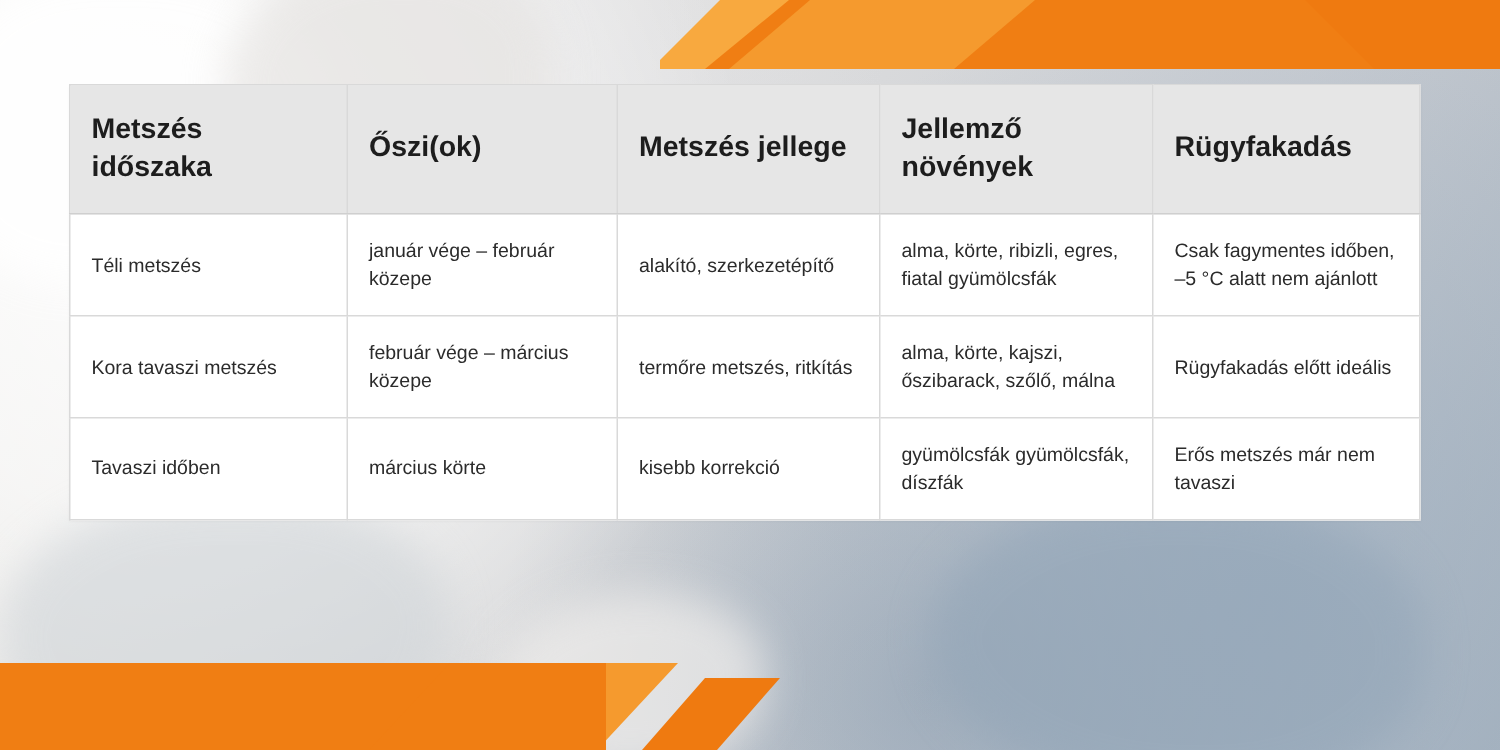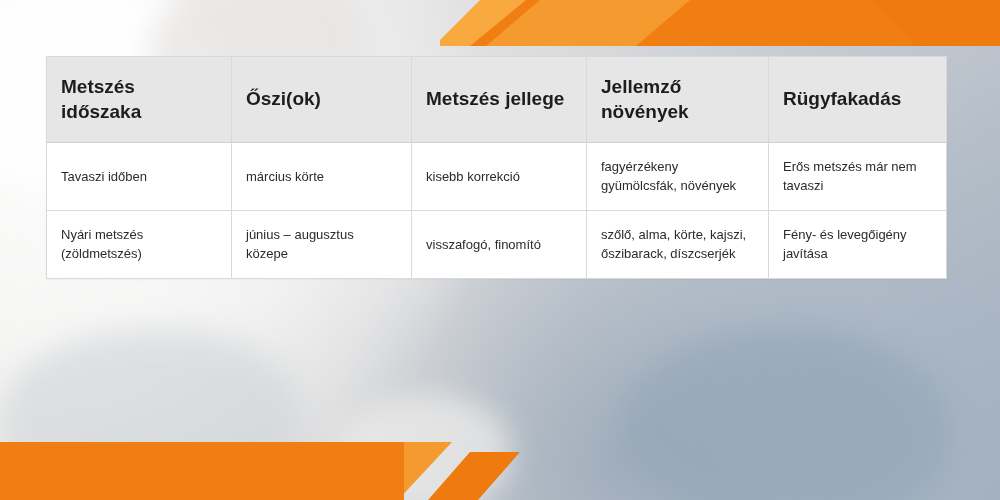--- a/index.html
+++ b/index.html
@@ -147,30 +147,37 @@
         <tr>
           <th>Metszés időszaka</th>
           <th>Őszi(ok)</th>
           <th>Metszés jellege</th>
           <th>Jellemző növények</th>
           <th>Rügyfakadás</th>
         </tr>
       </thead>
       <tbody>
         <tr>
+          <td>Téli metszés</td>
+          <td>január vége – február közepe</td>
+          <td>alakító, szerkezetépítő</td>
+          <td>alma, körte, ribizli, egres, fiatal gyümölcsfák</td>
+          <td>Csak fagymentes időben, –5 °C alatt nem ajánlott</td>
+        </tr>
+        <tr>
+          <td>Kora tavaszi metszés</td>
+          <td>február vége – március közepe</td>
+          <td>termőre metszés, ritkítás</td>
+          <td>alma, körte, kajszi, őszibarack, szőlő, málna</td>
+          <td>Rügyfakadás előtt ideális</td>
+        </tr>
+        <tr>
           <td>Tavaszi időben</td>
           <td>március körte</td>
           <td>kisebb korrekció</td>
-          <td>fagyérzékeny gyümölcsfák, növények</td>
+          <td>gyümölcsfák gyümölcsfák, díszfák</td>
           <td>Erős metszés már nem tavaszi</td>
-        </tr>
-        <tr>
-          <td>Nyári metszés (zöldmetszés)</td>
-          <td>június – augusztus közepe</td>
-          <td>visszafogó, finomító</td>
-          <td>szőlő, alma, körte, kajszi, őszibarack, díszcserjék</td>
-          <td>Fény- és levegőigény javítása</td>
         </tr>
       </tbody>
     </table>
   </div>
 
 </div>
 
 </body></html>

